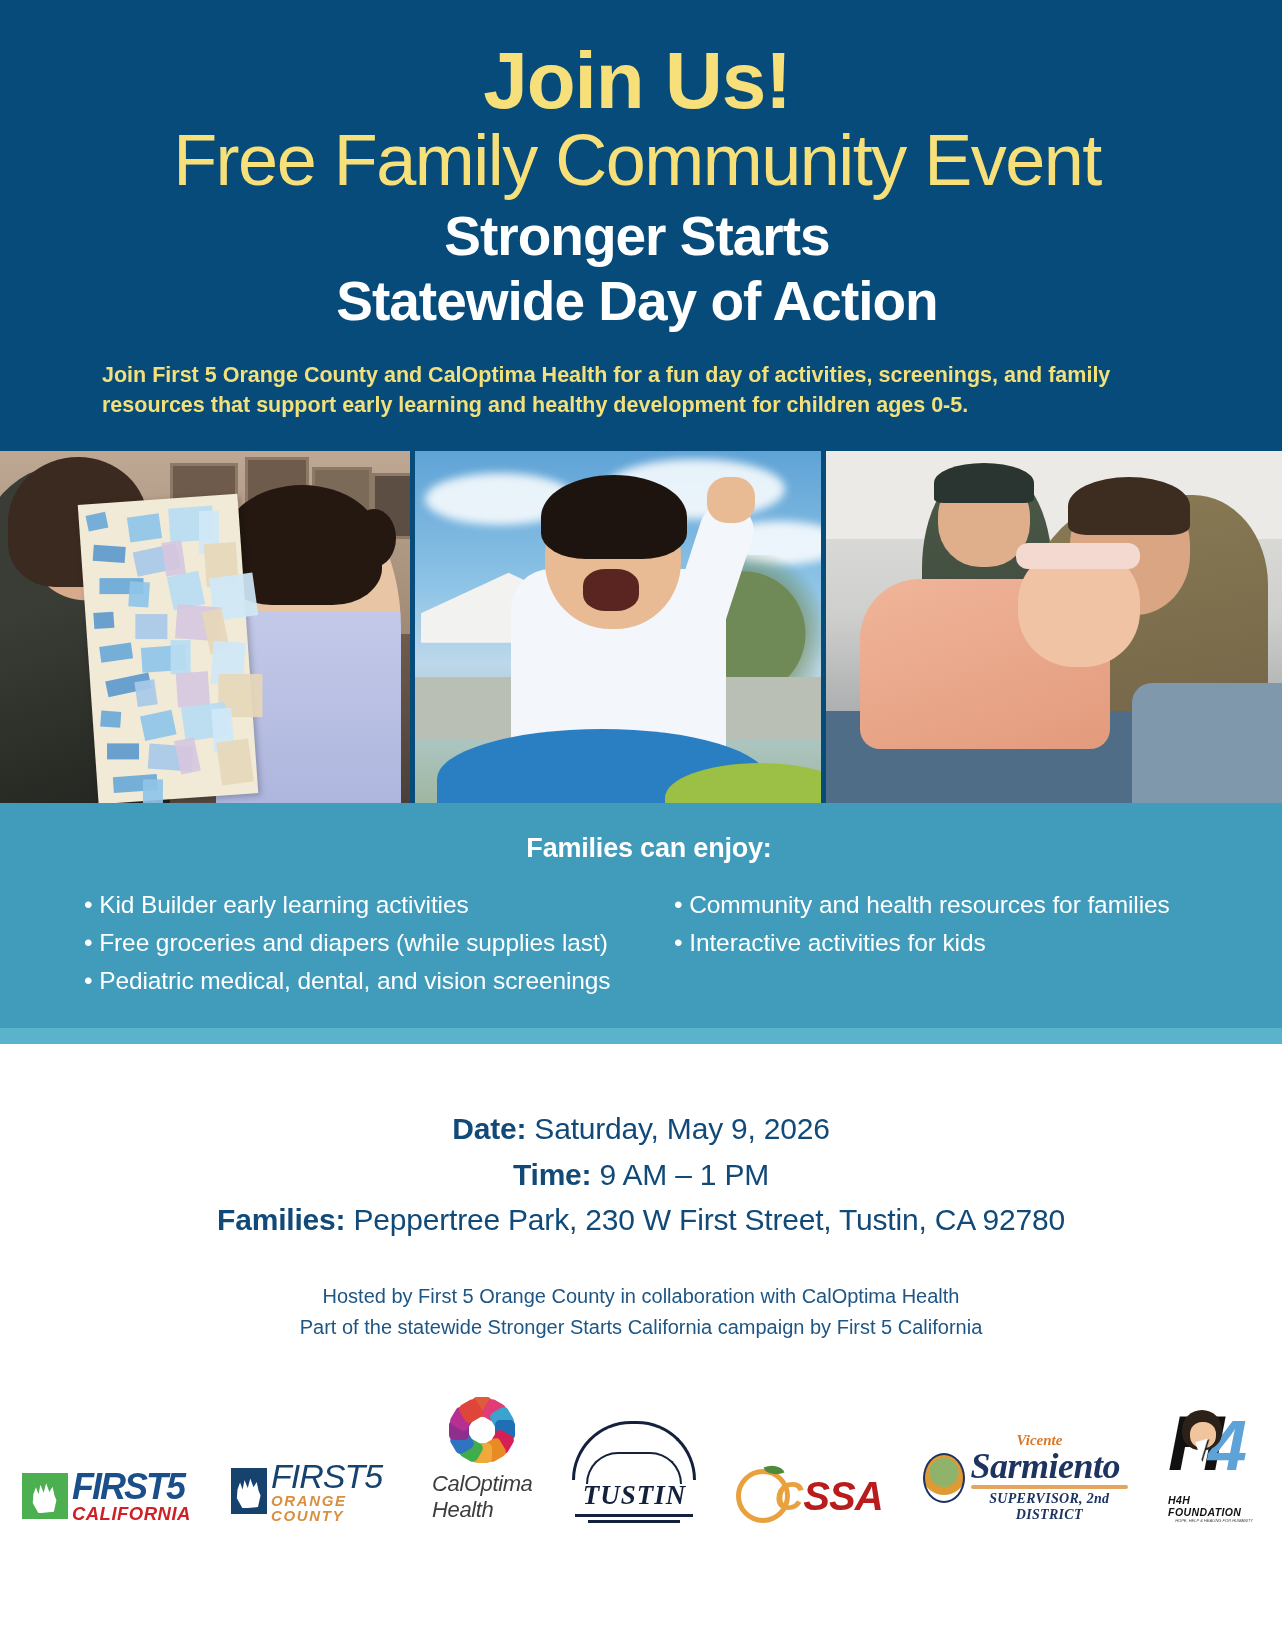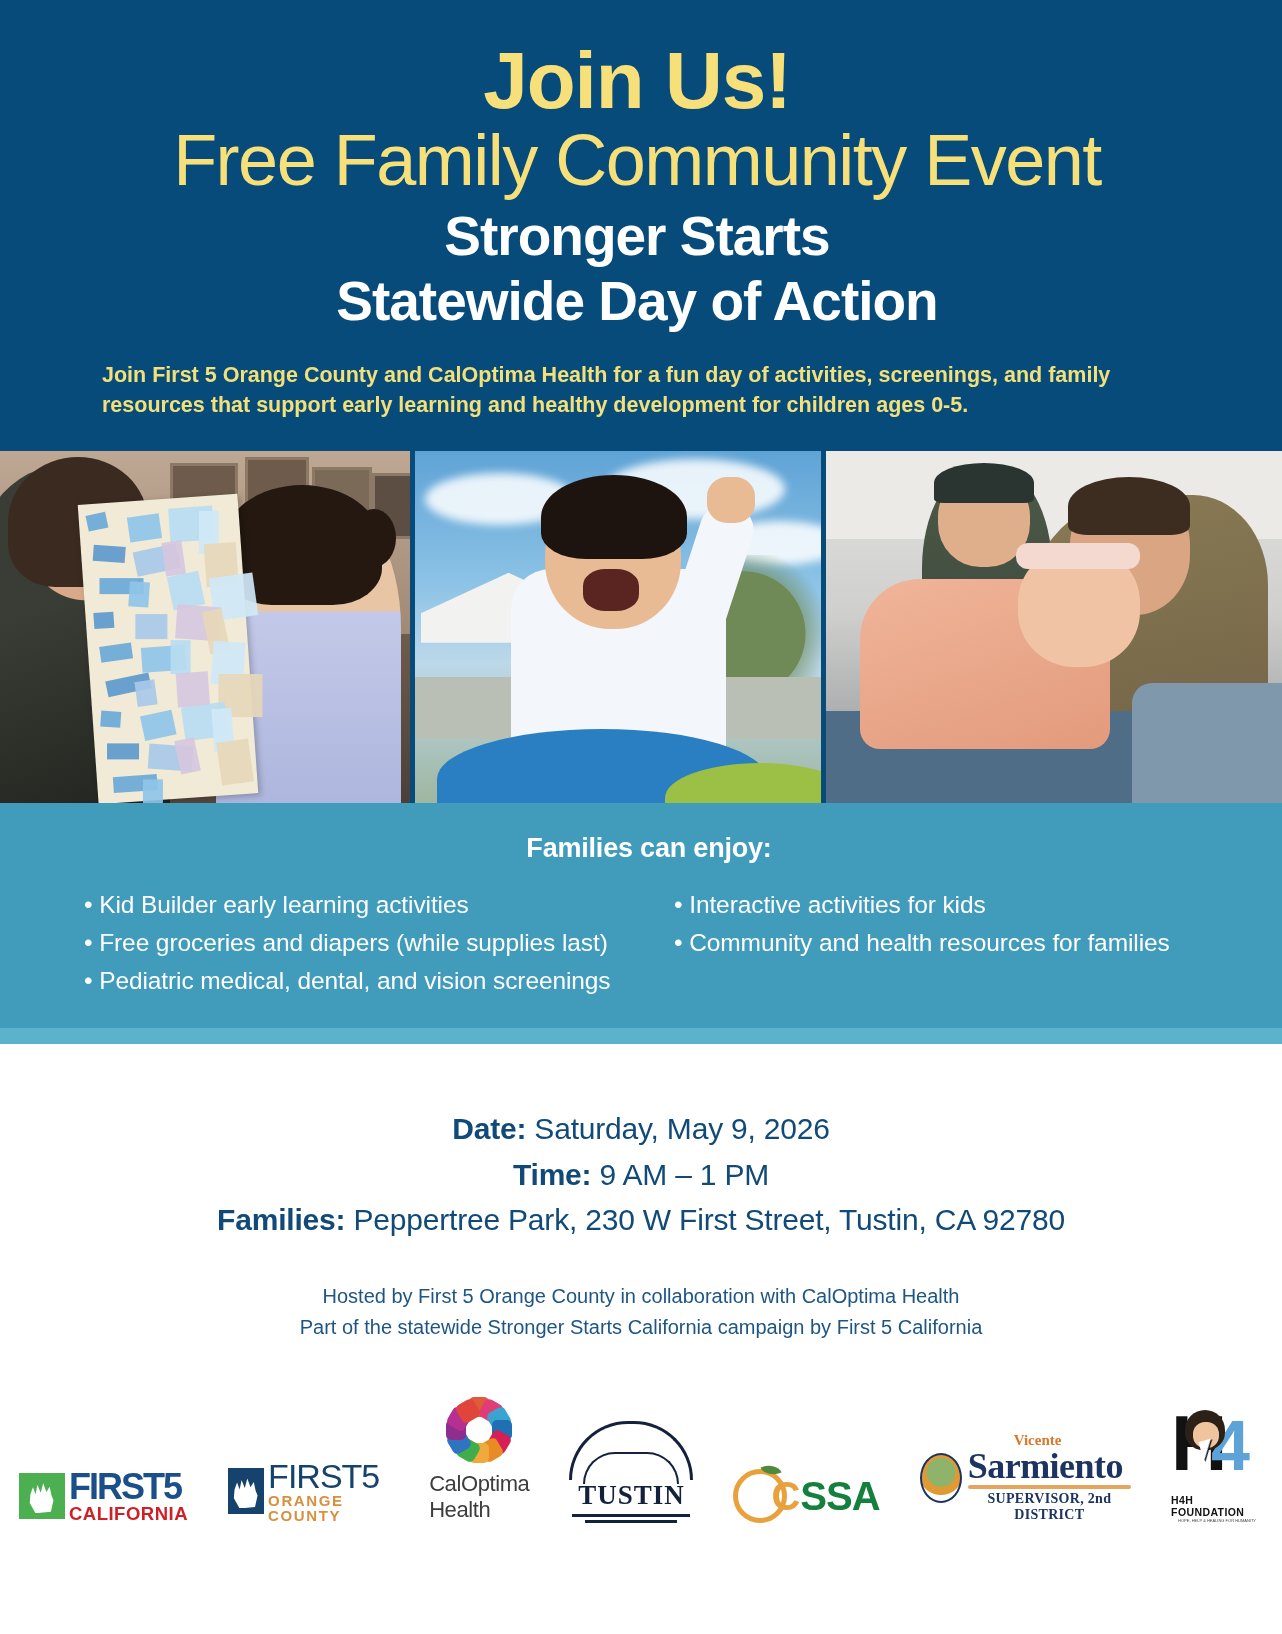--- a/index.html
+++ b/index.html
@@ -185,21 +185,21 @@
   }
 
   
   .logos{
     display:flex;
     align-items:flex-end;
     justify-content:center;
     gap:40px;
     padding:52px 30px 18px 30px;
   }
-  .logo{display:flex;align-items:center;}
+  .logo{display:flex;align-items:center;font-style:italic;}
 
   
   .f5-mark{width:46px;height:46px;background:#4caf50;display:flex;align-items:center;justify-content:center;}
   .f5-mark.oc{background:#16436e;}
   .hand{width:32px;height:34px;background:#fff;
         clip-path:polygon(14% 44%,22% 24%,30% 44%,36% 16%,46% 40%,54% 12%,64% 38%,74% 22%,80% 48%,86% 62%,78% 96%,30% 100%,12% 70%);}
   .f5-text{margin-left:4px;line-height:1;}
   .f5-top{color:#1b4f8a;font-size:36px;font-weight:800;letter-spacing:-2px;}
   .f5-bot{color:#cf2027;font-size:18.5px;font-weight:800;letter-spacing:.5px;}
   .f5oc-top{color:#16436e;font-size:34px;font-weight:400;letter-spacing:-1px;}
@@ -217,21 +217,21 @@
   .tustin-arc2{width:92px;height:30px;border:2px solid #14213d;border-bottom:none;border-radius:100px 100px 0 0;margin-top:-28px;}
   .tustin-word{font-family:"Liberation Serif",serif;font-weight:700;font-size:27px;color:#14213d;letter-spacing:1px;margin-top:-4px;}
   .tustin-bar{width:118px;height:3px;background:#14213d;margin-top:3px;}
   .tustin-bar2{width:92px;height:3px;background:#14213d;margin-top:3px;}
 
   
   .ocssa{display:flex;align-items:center;}
   .orange{width:44px;height:44px;border:5px solid #e8a13c;border-radius:50%;position:relative;}
   .leaf{position:absolute;top:-10px;right:2px;width:18px;height:12px;background:#4f8a3c;border-radius:0 100% 0 100%;transform:rotate(-20deg);}
   .ocssa-c{font-size:40px;font-weight:700;color:#e8a13c;margin-left:-16px;}
-  .ocssa-ssa{font-size:40px;font-weight:700;color:#15803d;letter-spacing:-1px;}
+  .ocssa-ssa{font-size:40px;font-weight:700;color:#b91c1c;letter-spacing:-1px;}
 
   
   .sarm{display:flex;align-items:center;}
   .seal{width:46px;height:46px;border-radius:50%;border:2px solid #1d3461;
         background:radial-gradient(circle at 50% 38%, #8fb36a 0 14px, #e09a33 15px 22px, #ffffff 23px);margin-right:6px;}
   .sarm-text{display:flex;flex-direction:column;}
   .sarm-vicente{font-family:"Liberation Serif",serif;color:#d9772a;font-size:15px;font-weight:700;margin-left:46px;line-height:1;}
   .sarm-name{font-family:"Liberation Serif",serif;color:#1d3461;font-size:36px;font-weight:700;line-height:1;letter-spacing:-.5px;}
   .sarm-rule{height:4px;background:#e4a55e;border-radius:2px;margin-top:1px;}
   .sarm-sub{font-family:"Liberation Serif",serif;color:#1d3461;font-size:14px;font-weight:700;letter-spacing:.3px;text-align:center;margin-top:2px;}
@@ -346,22 +346,22 @@
 
   <div class="teal">
     <div class="teal-title">Families can enjoy:</div>
     <div class="bullet-cols">
       <div class="bullet-col left">
         <div class="bullet">• Kid Builder early learning activities</div>
         <div class="bullet">• Free groceries and diapers (while supplies last)</div>
         <div class="bullet">• Pediatric medical, dental, and vision screenings</div>
       </div>
       <div class="bullet-col right">
+        <div class="bullet">• Community and health resources for families</div>
         <div class="bullet">• Interactive activities for kids</div>
-        <div class="bullet">• Community and health resources for families</div>
       </div>
     </div>
   </div>
   <div class="teal-underline"></div>
 
   <div class="details">
     <div class="detail-line">
       <b>Date:</b><span> Saturday, May 9, 2026</span>
     </div>
     <div class="detail-line">

